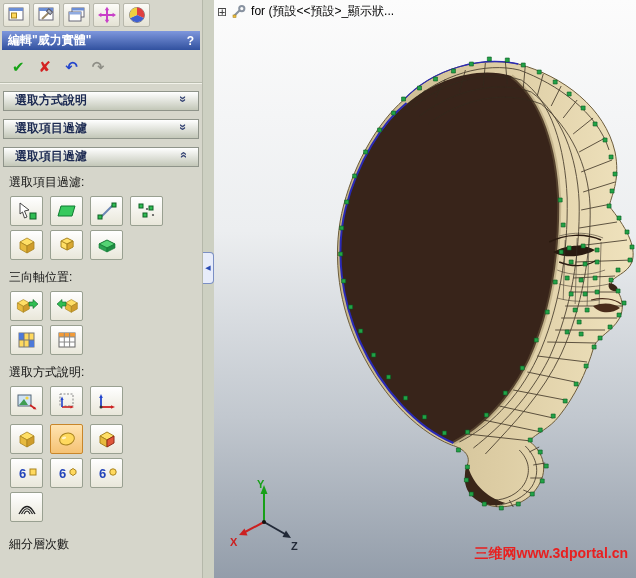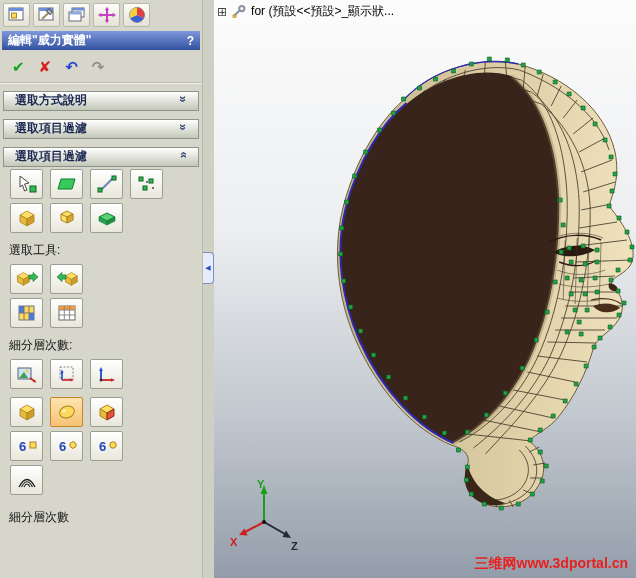--- a/index.html
+++ b/index.html
@@ -27,21 +27,21 @@
   .icon-btn.active{background:linear-gradient(#ffe3b0,#f5c274);border-color:#c8862a;}
   .gi{width:22px;height:20px;display:block;}
   .splitter{width:11px;flex:none;background:#cdd0c2;border-left:1px solid #b5b8aa;position:relative;}
   .collapse-tab{position:absolute;top:252px;left:0;width:10px;height:30px;border:1px solid #7b8fc4;border-left:none;border-radius:0 4px 4px 0;background:#e7ecfa;color:#2a4cb4;font-size:7px;display:flex;align-items:center;justify-content:center;}
   .viewport{flex:1;position:relative;overflow:hidden;background:linear-gradient(180deg,#fcfcfc 0%,#eceef0 40%,#c2c8cf 72%,#939daa 100%);}
   .vp-topbar{position:absolute;top:3px;left:3px;display:flex;align-items:center;gap:5px;font-size:12px;color:#111;z-index:3;}
   .tree-exp{font-size:12px;color:#444;}
   .vp-cfg-text{font-size:12px;color:#000;}
   .model-svg{position:absolute;top:0;left:0;width:100%;height:100%;z-index:1;}
   .triad{position:absolute;left:14px;bottom:24px;width:74px;height:78px;z-index:2;}
-  .watermark{position:absolute;right:8px;bottom:5px;color:#e82020;font-size:14px;font-weight:bold;z-index:2;}
+  .watermark{position:absolute;right:8px;bottom:15px;color:#e82020;font-size:14px;font-weight:bold;z-index:2;}
 </style>
 </head>
 <body>
 
 <svg width="0" height="0" style="position:absolute">
   <defs>
     <g id="sym-cube">
       <polygon points="4,7 11,3 18,7 11,11" fill="#ffdf66" stroke="#a9841f" stroke-width="0.8"></polygon>
       <polygon points="4,7 11,11 11,18 4,14" fill="#e7ba3e" stroke="#a9841f" stroke-width="0.8"></polygon>
       <polygon points="18,7 11,11 11,18 18,14" fill="#cf9c2b" stroke="#a9841f" stroke-width="0.8"></polygon>
@@ -118,20 +118,21 @@
       <div class="sec-hdr">
         <span>選取項目過濾</span>
         <span class="chev down">»</span>
       </div>
 
       <div class="sec-hdr">
         <span>選取項目過濾</span>
         <span class="chev up">»</span>
       </div>
 
+      <div class="grp-label">選取項目過濾:</div>
 
       <div class="btn-row">
         <div class="icon-btn">
           <svg class="gi" viewBox="0 0 22 20">
               <polygon points="4,2 13,9 8.5,10 11,16 8.5,17 6.5,11 4,13" fill="#fff" stroke="#333" stroke-width="0.9"></polygon>
               <rect x="14" y="12" width="6" height="6" fill="#2fbd52" stroke="#0f6126"></rect>
             </svg>
         </div>
         <div class="icon-btn">
           <svg class="gi" viewBox="0 0 22 20">
@@ -172,21 +173,21 @@
         </div>
         <div class="icon-btn">
           <svg class="gi" viewBox="0 0 22 20">
               <polygon points="3,9 11,5 19,9 11,13" fill="#55d375" stroke="#137a33"></polygon>
               <polygon points="3,9 11,13 11,17 3,13" fill="#2da353" stroke="#137a33" stroke-width="0.6"></polygon>
               <polygon points="19,9 11,13 11,17 19,13" fill="#1f8c44" stroke="#137a33" stroke-width="0.6"></polygon>
             </svg>
         </div>
       </div>
 
-      <div class="grp-label">選取工具:</div>
+      <div class="grp-label">三向軸位置:</div>
 
       <div class="btn-row">
         <div class="icon-btn">
           <svg class="gi" viewBox="0 0 22 20">
               <g transform="translate(-2,1) scale(0.85)">
                 <use href="#sym-cube"></use>
               </g>
               <path d="M13,6 h4 V3.5 L22,8 17,12.5 V10 h-4 z" fill="#2fbd52" stroke="#0f6126" stroke-width="0.6"></path>
             </svg>
         </div>
@@ -211,21 +212,21 @@
         </div>
         <div class="icon-btn">
           <svg class="gi" viewBox="0 0 22 20">
               <rect x="3" y="3" width="16" height="14" fill="#fff" stroke="#666"></rect>
               <rect x="3" y="3" width="16" height="4" fill="#f29b38"></rect>
               <path d="M8.3 3v14 M13.6 3v14 M3 7h16 M3 12h16" stroke="#888" fill="none"></path>
             </svg>
         </div>
       </div>
 
-      <div class="grp-label">細分層次數:</div>
+      <div class="grp-label">選取方式說明:</div>
 
       <div class="btn-row">
         <div class="icon-btn">
           <svg class="gi" viewBox="0 0 22 20">
               <rect x="2" y="4" width="13" height="11" fill="#cfe3f5" stroke="#567"></rect>
               <polygon points="3,14 8,8 12,14" fill="#3f9e53"></polygon>
               <circle cx="11" cy="7" r="1.6" fill="#f5d33c"></circle>
               <path d="M14,14 L19,17.5" stroke="#cc2222" stroke-width="1.6"></path>
               <polygon points="20.5,18.5 16.8,18 18.8,15.8" fill="#cc2222"></polygon>
             </svg>

